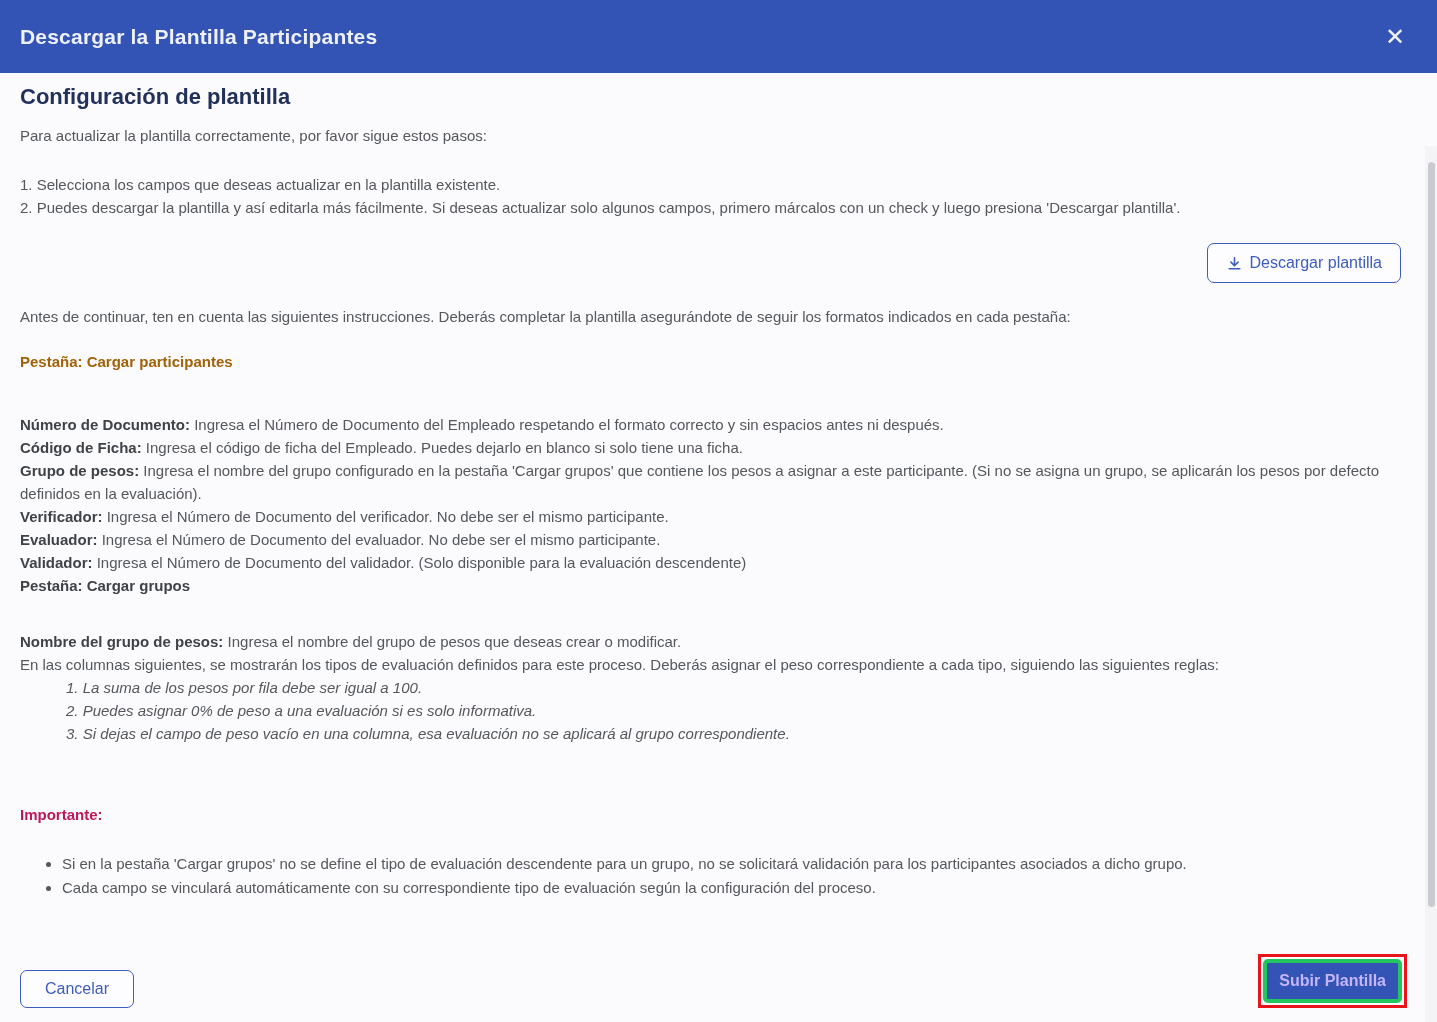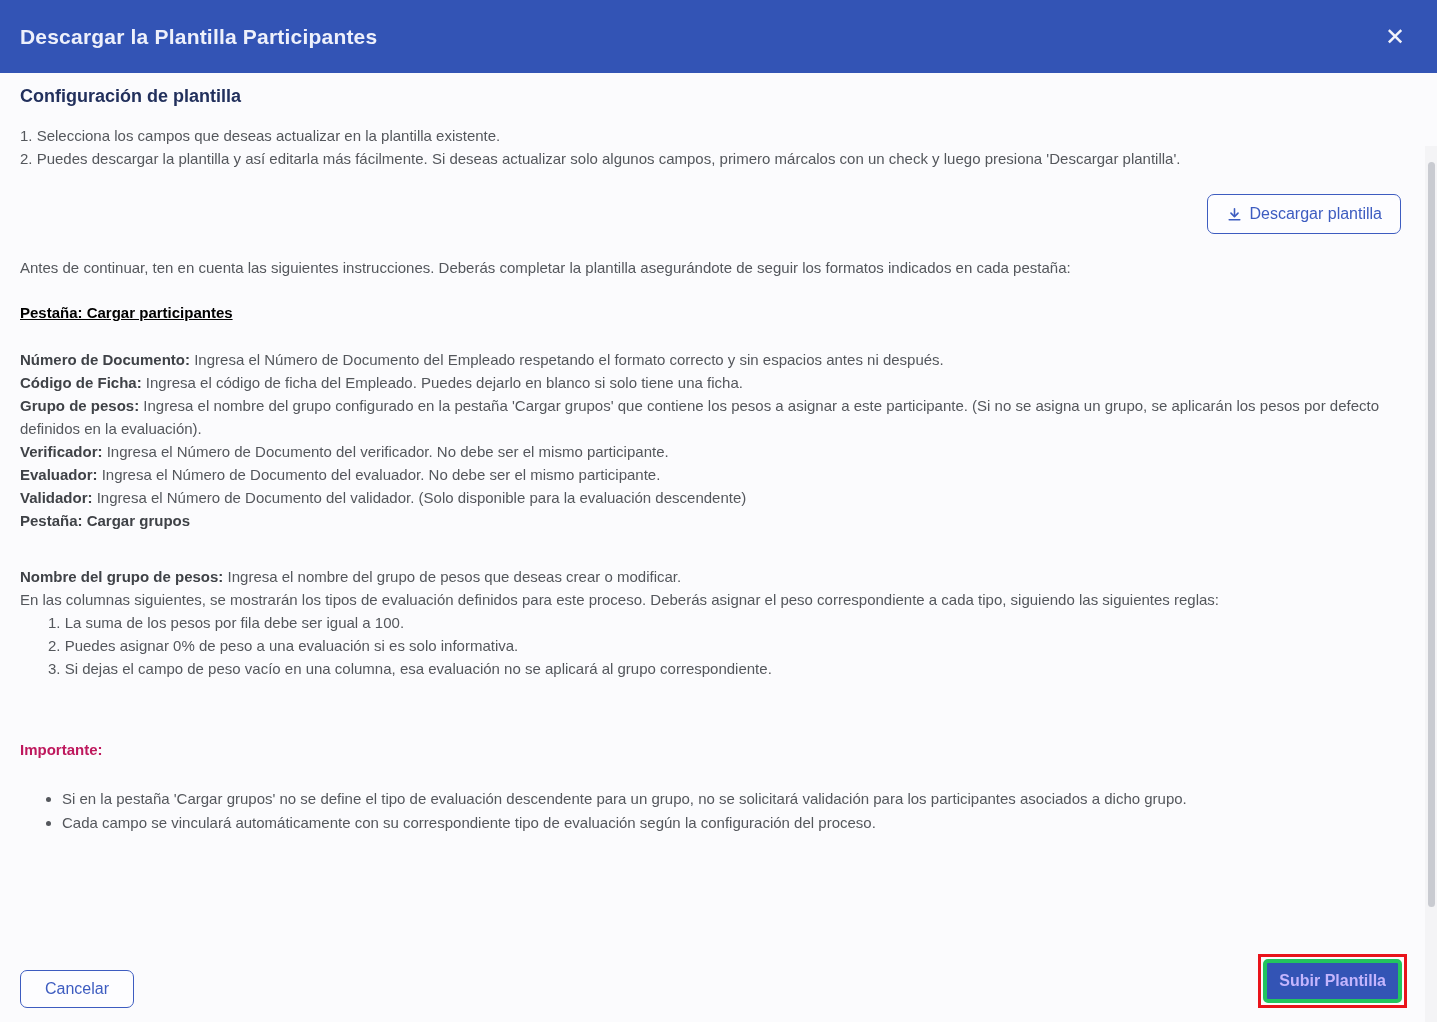--- a/index.html
+++ b/index.html
@@ -28,45 +28,45 @@
 
   
   .modal-body {
     flex: 1 1 auto;
     background: #fbfbfd;
     padding: 12px 36px 0 20px;
     position: relative;
     font-size: 15px;
     line-height: 23px;
   }
-  .section-heading { color: var(--heading-navy, #22305C); font-size: 18px; font-weight: 700; margin-bottom: 16px; }
+  .section-heading { color: var(--heading-navy, #22305C); font-size: 22px; font-weight: 700; margin-bottom: 16px; }
   .intro { margin-bottom: 26px; }
   .steps { margin-bottom: 24px; }
   .step { white-space: normal; }
   .step b, .field b, .inline-b { color: #3f4247; font-weight: 700; }
 
   .btn-row { display: flex; justify-content: flex-end; padding-right: 0px; margin: 20px 0 22px 0; }
   .btn-outline {
     display: inline-flex; align-items: center; gap: 6px;
     background: #fdfdff;
     border: 1px solid var(--accent-blue, #4a68c9);
     color: var(--accent-blue, #3d5cc0);
     font-size: 16px;
     padding: 10px 18px;
     border-radius: 7px;
     cursor: pointer;
     font-family: inherit;
   }
   .btn-outline svg { display: block; }
 
   .before-note { margin-bottom: 16px; }
-  .tab-heading { font-weight: 700; color: #000000; margin: 22px 0 24px 0; text-decoration: underline; }
+  .tab-heading { font-weight: 700; color: #a16207; margin: 22px 0 40px 0; }
   .fields { margin-bottom: 0; }
   .group-block { margin-top: 33px; }
-  .rules { margin-left: 28px; }
+  .rules { margin-left: 46px; font-style: italic; }
   .important-heading { font-weight: 700; color: #be185d; margin-top: 58px; }
   .important-list { margin: 26px 0 0 42px; }
   .important-list li { margin-bottom: 1px; }
 
   
   .modal-footer {
     flex: 0 0 auto;
     background: #fbfbfd;
     display: flex; justify-content: space-between; align-items: flex-end;
     padding: 0 30px 14px 20px;
@@ -109,20 +109,21 @@
 
 <div class="modal">
 
   <div class="modal-header">
     <div class="modal-title">Descargar la Plantilla Participantes</div>
     <button class="close-btn">✕</button>
   </div>
 
   <div class="modal-body">
     <div class="section-heading">Configuración de plantilla</div>
+    <div class="intro">Para actualizar la plantilla correctamente, por favor sigue estos pasos:</div>
 
     <div class="steps">
       <div class="step"><span>1. Selecciona los campos que deseas actualizar en la plantilla existente.</span><b class="inline-b"></b></div>
       <div class="step"><span>2. Puedes descargar la plantilla y así editarla más fácilmente. Si deseas actualizar solo algunos campos, primero márcalos con un check y luego presiona 'Descargar plantilla'.</span><b class="inline-b"></b></div>
     </div>
 
     <div class="btn-row">
       <button class="btn-outline">
         <span>
           <svg width="17" height="17" viewBox="0 0 24 24" fill="none" stroke="#3d5cc0" stroke-width="2.2" stroke-linecap="round" stroke-linejoin="round">

